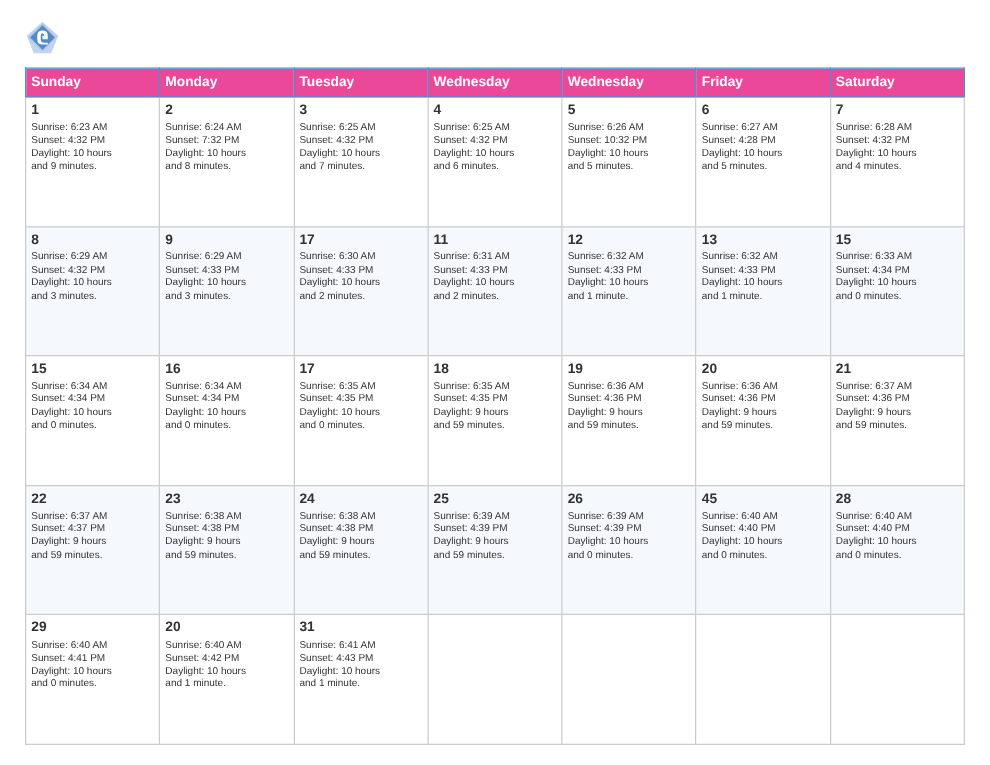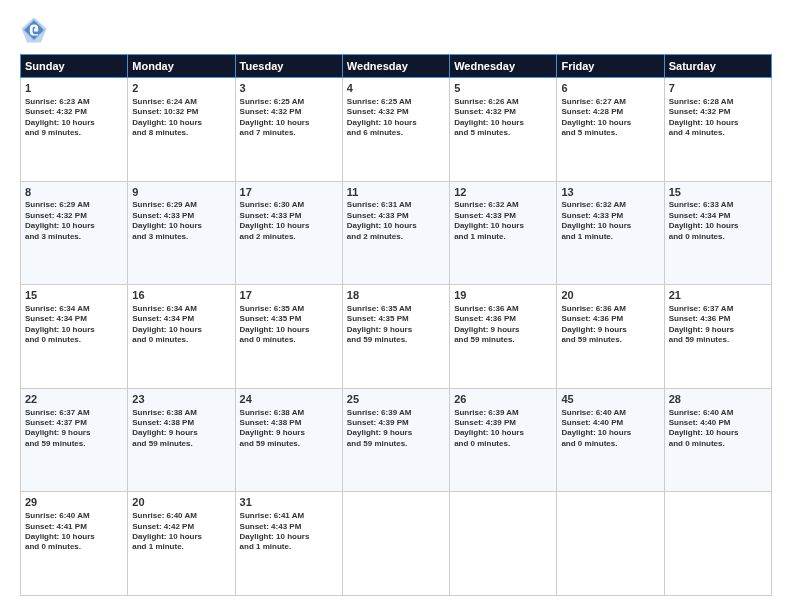--- a/index.html
+++ b/index.html
@@ -59,21 +59,21 @@
       font-size: 13px;
       color: #555;
     }
     .cal-table {
       width: 100%;
       border-collapse: collapse;
       table-layout: fixed;
       height: 100%;
     }
     .cal-table th {
-      background: #0f172a;
+      background: #ec4899;
       color: #fff;
       font-size: 11px;
       font-weight: bold;
       padding: 5px 4px;
       text-align: left;
       border: 1px solid #4a8fd4;
     }
     .cal-table td {
       vertical-align: top;
       padding: 3px 4px;
@@ -89,21 +89,20 @@
     .day-num {
       font-size: 11px;
       font-weight: bold;
       display: block;
       margin-bottom: 1px;
     }
     .cell-text {
       font-size: 8px;
       line-height: 1.3;
       color: #333;
-      font-weight: bold;
     }
     .empty-cell {
       background: #fff !important;
     }
   </style>
 </head>
 <body>
 
 <div class="page">
   <div class="header">
@@ -142,42 +141,42 @@
           <td>
             <span class="day-num">1</span>
             <div class="cell-text" style="white-space: pre-line;">Sunrise: 6:23 AM
 Sunset: 4:32 PM
 Daylight: 10 hours
 and 9 minutes.</div>
           </td>
           <td>
             <span class="day-num">2</span>
             <div class="cell-text" style="white-space: pre-line;">Sunrise: 6:24 AM
-Sunset: 10:32 PM
+Sunset: 7:32 PM
 Daylight: 10 hours
 and 8 minutes.</div>
           </td>
           <td>
             <span class="day-num">3</span>
             <div class="cell-text" style="white-space: pre-line;">Sunrise: 6:25 AM
 Sunset: 4:32 PM
 Daylight: 10 hours
 and 7 minutes.</div>
           </td>
           <td>
             <span class="day-num">4</span>
             <div class="cell-text" style="white-space: pre-line;">Sunrise: 6:25 AM
 Sunset: 4:32 PM
 Daylight: 10 hours
 and 6 minutes.</div>
           </td>
           <td>
             <span class="day-num">5</span>
             <div class="cell-text" style="white-space: pre-line;">Sunrise: 6:26 AM
-Sunset: 4:32 PM
+Sunset: 10:32 PM
 Daylight: 10 hours
 and 5 minutes.</div>
           </td>
           <td>
             <span class="day-num">6</span>
             <div class="cell-text" style="white-space: pre-line;">Sunrise: 6:27 AM
 Sunset: 4:28 PM
 Daylight: 10 hours
 and 5 minutes.</div>
           </td>

